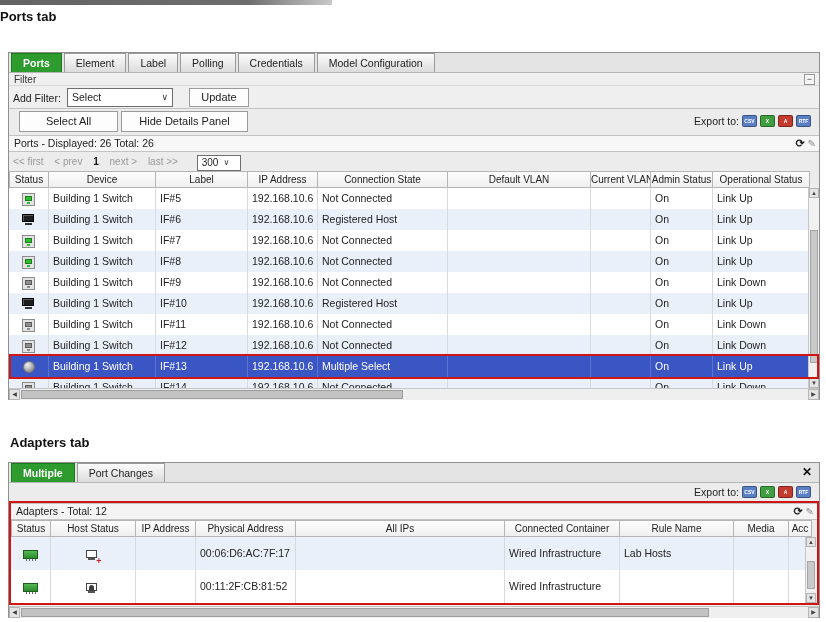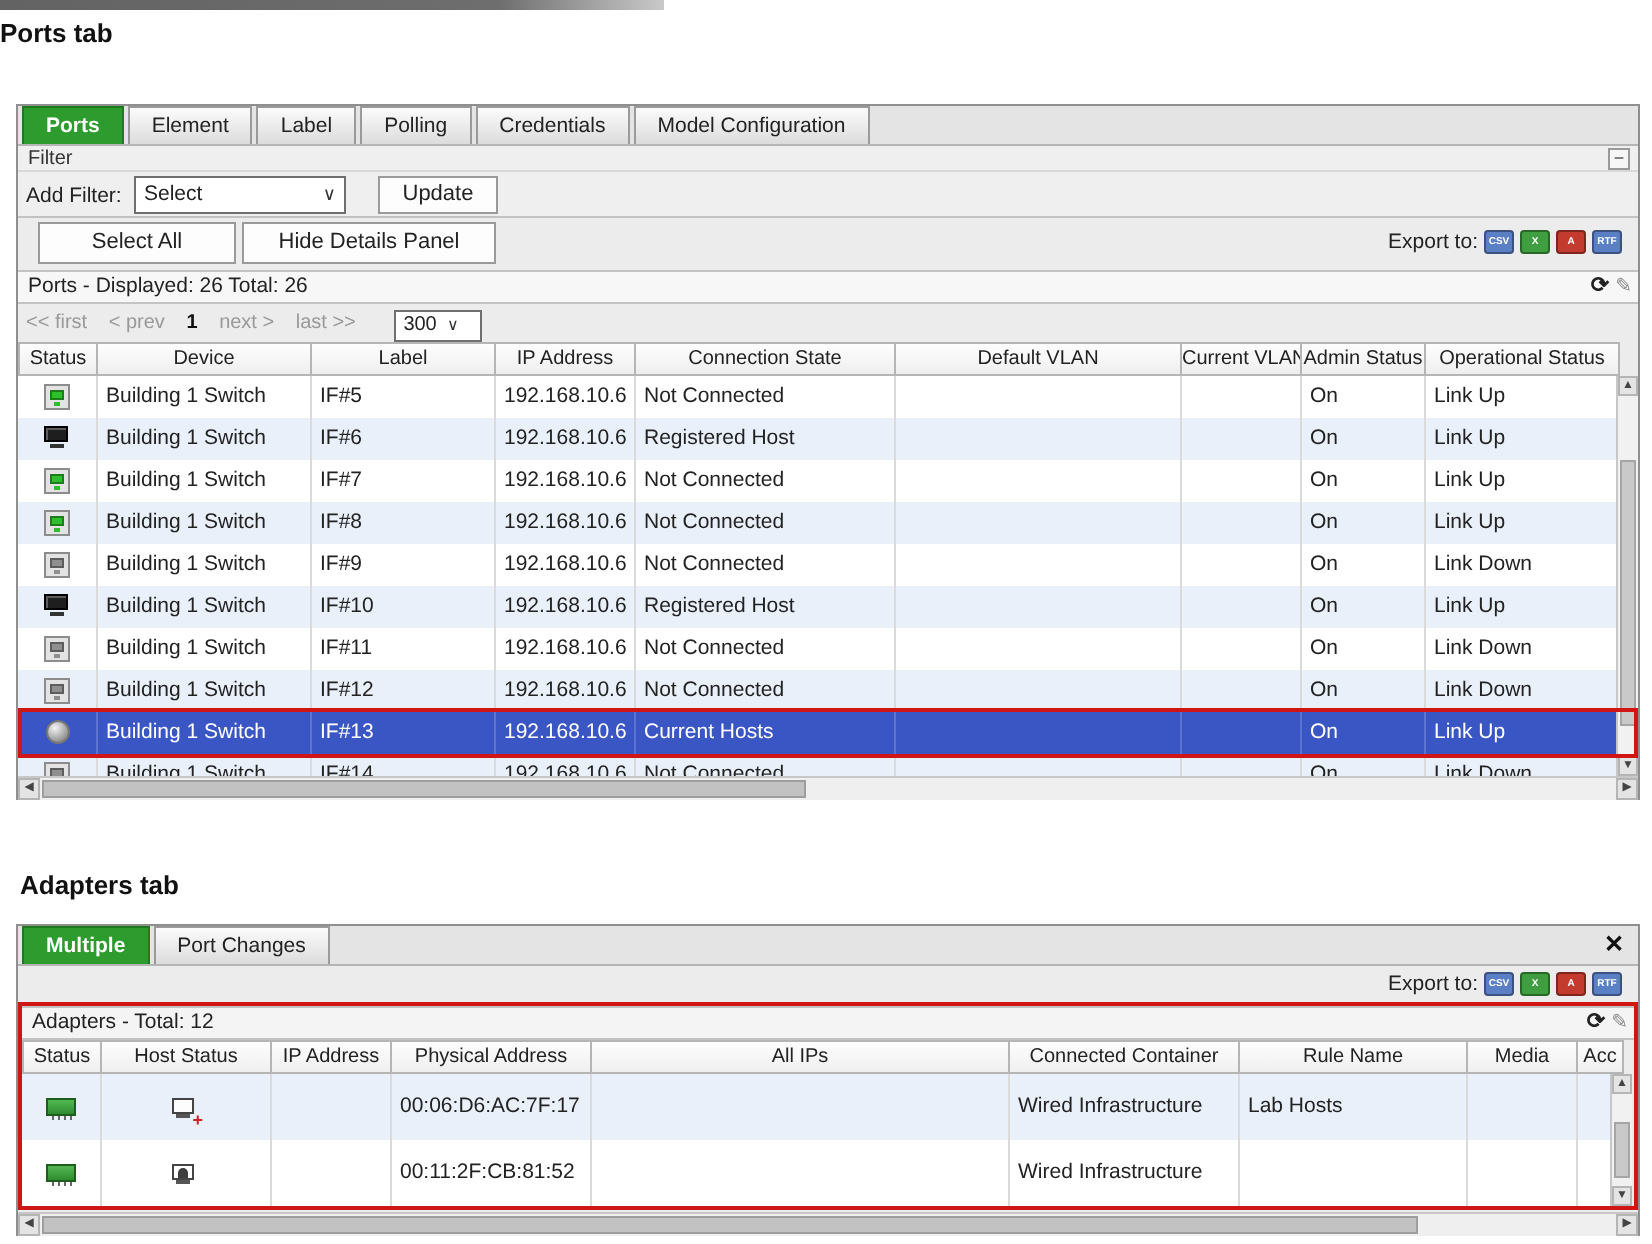--- a/index.html
+++ b/index.html
@@ -298,21 +298,21 @@
         <div class="td" style="width: 143px;"></div>
         <div class="td" style="width: 60px;"></div>
         <div class="td" style="width: 62px;">On</div>
         <div class="td" style="width: 97px;">Link Down</div>
       </div>
       <div class="trow selected">
         <div class="td c" style="width: 40px;"><span class="ic globe"></span></div>
         <div class="td" style="width: 107px;">Building 1 Switch</div>
         <div class="td" style="width: 92px;">IF#13</div>
         <div class="td" style="width: 70px;">192.168.10.6</div>
-        <div class="td" style="width: 130px;">Current Hosts</div>
+        <div class="td" style="width: 130px;">Multiple Select</div>
         <div class="td" style="width: 143px;"></div>
         <div class="td" style="width: 60px;"></div>
         <div class="td" style="width: 62px;">On</div>
         <div class="td" style="width: 97px;">Link Up</div>
       </div>
       <div class="trow alt">
         <div class="td c" style="width: 40px;"><span class="ic box"><span class="scr gr"></span></span></div>
         <div class="td" style="width: 107px;">Building 1 Switch</div>
         <div class="td" style="width: 92px;">IF#14</div>
         <div class="td" style="width: 70px;">192.168.10.6</div>

